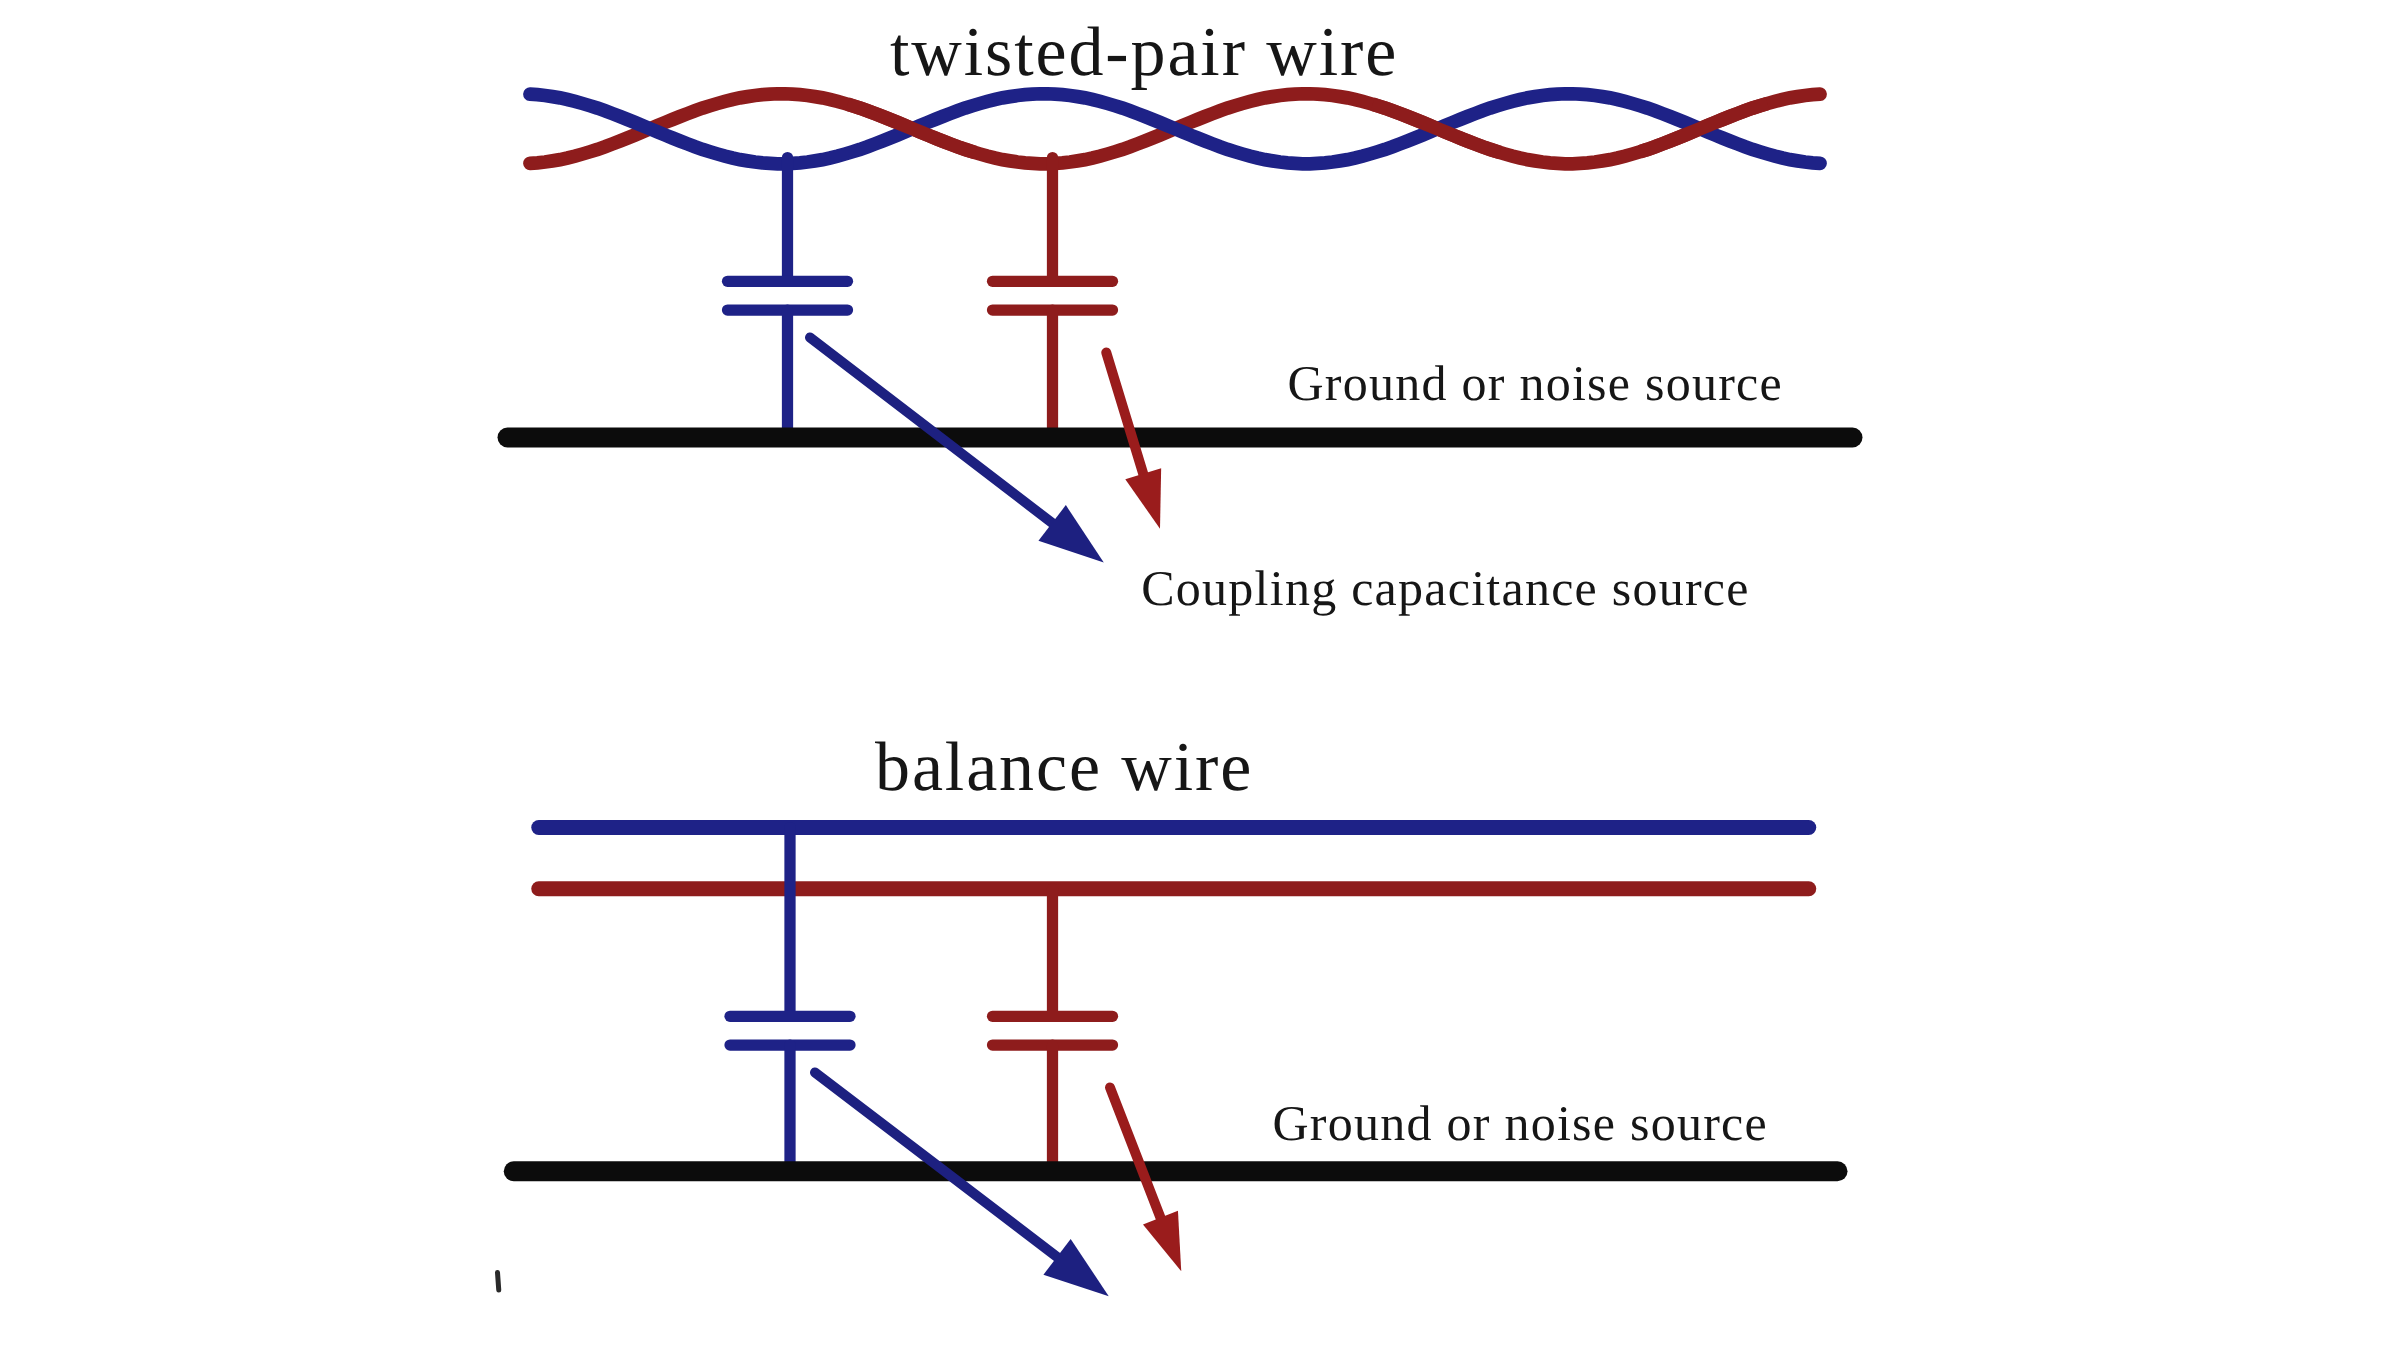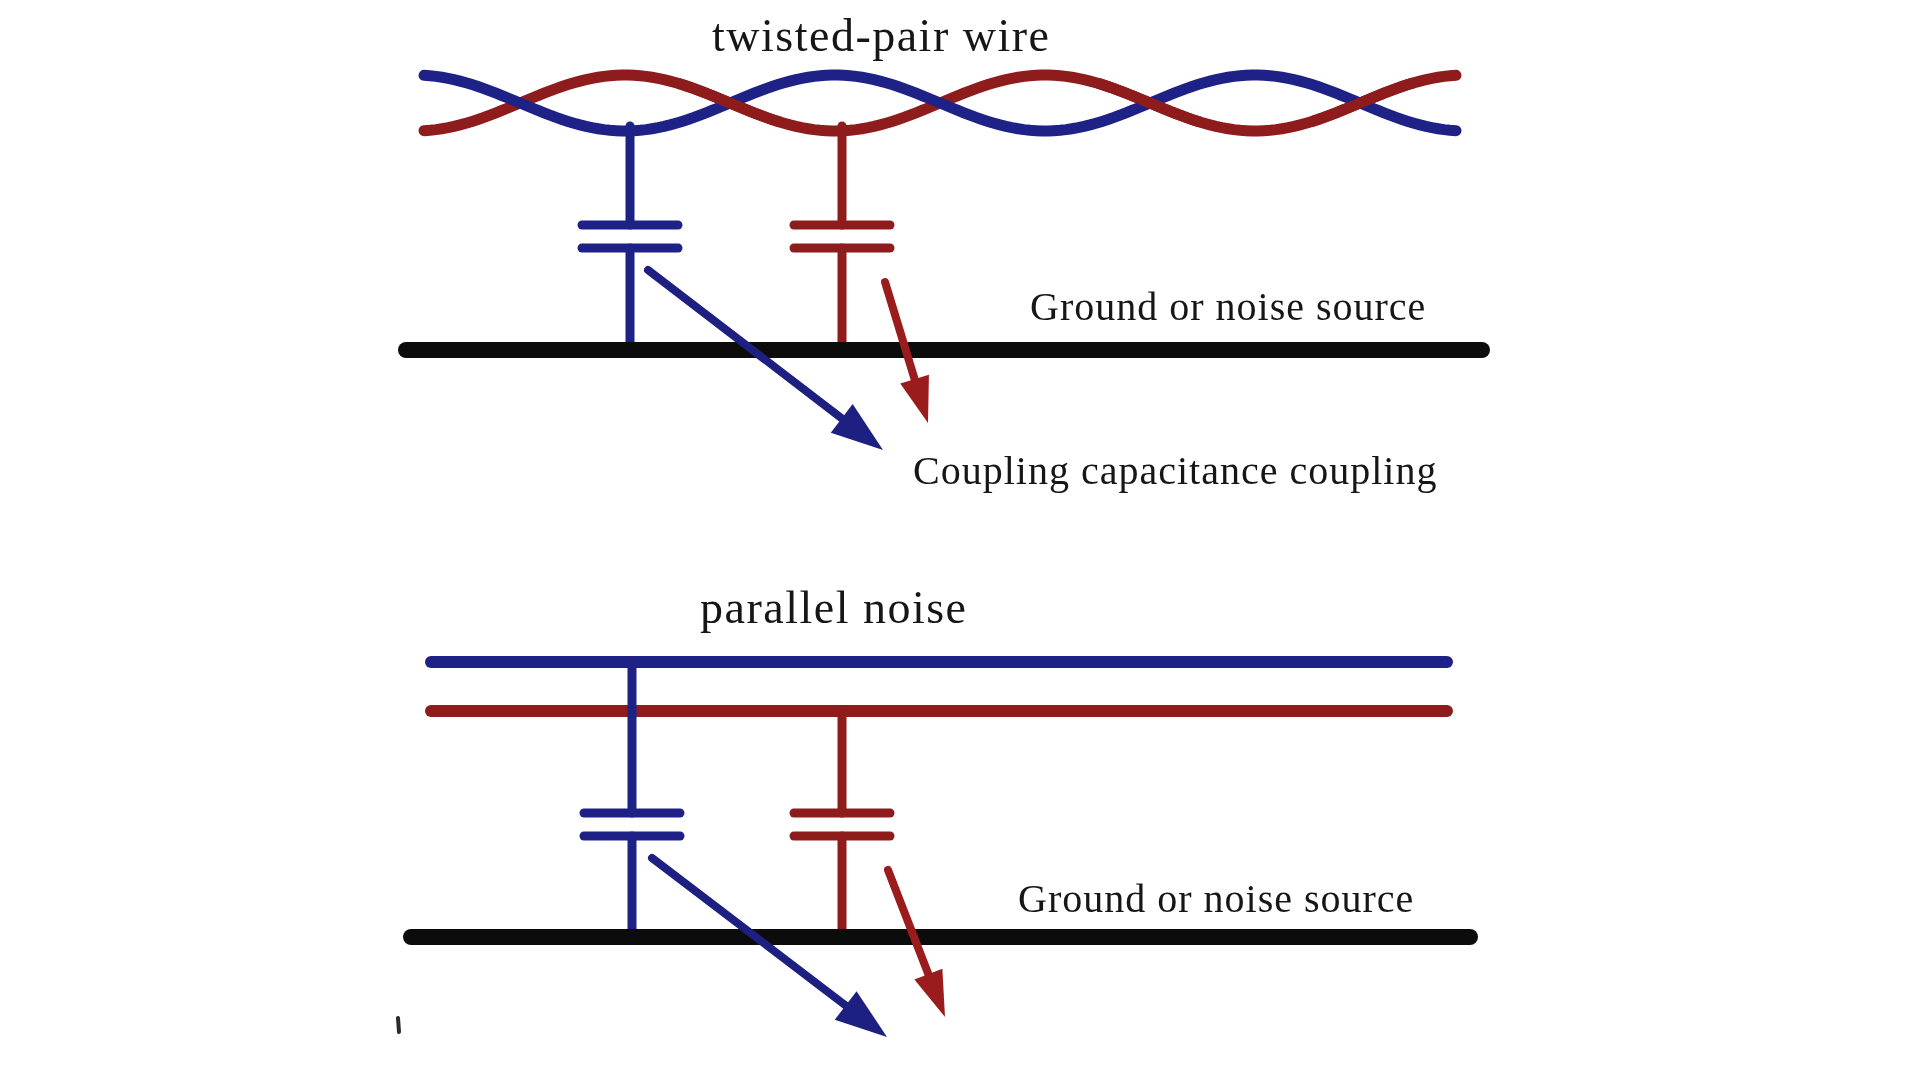--- a/index.html
+++ b/index.html
@@ -12,21 +12,21 @@
   }
   #diagram-svg{position:absolute;left:0;top:0;width:1920px;height:1080px;}
   .label{
     position:absolute;
     white-space:nowrap;
     color:#161616;
     font-family:"Liberation Serif","DejaVu Serif",serif;
     letter-spacing:1px;
     line-height:1.15;
   }
-  .title{font-size:46px;letter-spacing:1.5px;font-weight:500;}
+  .title{font-size:56px;letter-spacing:1.5px;font-weight:500;}
   .annot{font-size:40px;text-align:right;}
 </style>
 </head>
 <body>
 
 <div id="canvas">
 
   <svg id="diagram-svg" viewBox="0 0 1920 1080">
       <path d="M424.0,130.7L430.0,130.3L436.0,129.6L442.0,128.7L448.0,127.7L454.0,126.4L460.0,124.9L466.0,123.2L472.0,121.4L478.0,119.5L484.0,117.4L490.0,115.1L496.0,112.8L502.0,110.4L508.0,108.0L514.0,105.5L520.0,103.0L526.0,100.5L532.0,98.0L538.0,95.6L544.0,93.2L550.0,90.9L556.0,88.6L562.0,86.5L568.0,84.6L574.0,82.8L580.0,81.1L586.0,79.6L592.0,78.3L598.0,77.3L604.0,76.4L610.0,75.7L616.0,75.3L622.0,75.0L628.0,75.0L634.0,75.3L640.0,75.7L646.0,76.4L652.0,77.3L658.0,78.3L664.0,79.6L670.0,81.1L676.0,82.8L682.0,84.6L688.0,86.5L694.0,88.6L700.0,90.9L706.0,93.2L712.0,95.6L718.0,98.0L724.0,100.5L730.0,103.0L736.0,105.5L742.0,108.0L748.0,110.4L754.0,112.8L760.0,115.1L766.0,117.4L772.0,119.5L778.0,121.4L784.0,123.2L790.0,124.9L796.0,126.4L802.0,127.7L808.0,128.7L814.0,129.6L820.0,130.3L826.0,130.7L832.0,131.0L838.0,131.0L844.0,130.7L850.0,130.3L856.0,129.6L862.0,128.7L868.0,127.7L874.0,126.4L880.0,124.9L886.0,123.2L892.0,121.4L898.0,119.5L904.0,117.4L910.0,115.1L916.0,112.8L922.0,110.4L928.0,108.0L934.0,105.5L940.0,103.0L946.0,100.5L952.0,98.0L958.0,95.6L964.0,93.2L970.0,90.9L976.0,88.6L982.0,86.5L988.0,84.6L994.0,82.8L1000.0,81.1L1006.0,79.6L1012.0,78.3L1018.0,77.3L1024.0,76.4L1030.0,75.7L1036.0,75.3L1042.0,75.0L1048.0,75.0L1054.0,75.3L1060.0,75.7L1066.0,76.4L1072.0,77.3L1078.0,78.3L1084.0,79.6L1090.0,81.1L1096.0,82.8L1102.0,84.6L1108.0,86.5L1114.0,88.6L1120.0,90.9L1126.0,93.2L1132.0,95.6L1138.0,98.0L1144.0,100.5L1150.0,103.0L1156.0,105.5L1162.0,108.0L1168.0,110.4L1174.0,112.8L1180.0,115.1L1186.0,117.4L1192.0,119.5L1198.0,121.4L1204.0,123.2L1210.0,124.9L1216.0,126.4L1222.0,127.7L1228.0,128.7L1234.0,129.6L1240.0,130.3L1246.0,130.7L1252.0,131.0L1258.0,131.0L1264.0,130.7L1270.0,130.3L1276.0,129.6L1282.0,128.7L1288.0,127.7L1294.0,126.4L1300.0,124.9L1306.0,123.2L1312.0,121.4L1318.0,119.5L1324.0,117.4L1330.0,115.1L1336.0,112.8L1342.0,110.4L1348.0,108.0L1354.0,105.5L1360.0,103.0L1366.0,100.5L1372.0,98.0L1378.0,95.6L1384.0,93.2L1390.0,90.9L1396.0,88.6L1402.0,86.5L1408.0,84.6L1414.0,82.8L1420.0,81.1L1426.0,79.6L1432.0,78.3L1438.0,77.3L1444.0,76.4L1450.0,75.7L1456.0,75.3" fill="none" stroke="#8e1c1c" stroke-width="11" stroke-linecap="round"></path>
       <path d="M424.0,75.3L430.0,75.7L436.0,76.4L442.0,77.3L448.0,78.3L454.0,79.6L460.0,81.1L466.0,82.8L472.0,84.6L478.0,86.5L484.0,88.6L490.0,90.9L496.0,93.2L502.0,95.6L508.0,98.0L514.0,100.5L520.0,103.0L526.0,105.5L532.0,108.0L538.0,110.4L544.0,112.8L550.0,115.1L556.0,117.4L562.0,119.5L568.0,121.4L574.0,123.2L580.0,124.9L586.0,126.4L592.0,127.7L598.0,128.7L604.0,129.6L610.0,130.3L616.0,130.7L622.0,131.0L628.0,131.0L634.0,130.7L640.0,130.3L646.0,129.6L652.0,128.7L658.0,127.7L664.0,126.4L670.0,124.9L676.0,123.2L682.0,121.4L688.0,119.5L694.0,117.4L700.0,115.1L706.0,112.8L712.0,110.4L718.0,108.0L724.0,105.5L730.0,103.0L736.0,100.5L742.0,98.0L748.0,95.6L754.0,93.2L760.0,90.9L766.0,88.6L772.0,86.5L778.0,84.6L784.0,82.8L790.0,81.1L796.0,79.6L802.0,78.3L808.0,77.3L814.0,76.4L820.0,75.7L826.0,75.3L832.0,75.0L838.0,75.0L844.0,75.3L850.0,75.7L856.0,76.4L862.0,77.3L868.0,78.3L874.0,79.6L880.0,81.1L886.0,82.8L892.0,84.6L898.0,86.5L904.0,88.6L910.0,90.9L916.0,93.2L922.0,95.6L928.0,98.0L934.0,100.5L940.0,103.0L946.0,105.5L952.0,108.0L958.0,110.4L964.0,112.8L970.0,115.1L976.0,117.4L982.0,119.5L988.0,121.4L994.0,123.2L1000.0,124.9L1006.0,126.4L1012.0,127.7L1018.0,128.7L1024.0,129.6L1030.0,130.3L1036.0,130.7L1042.0,131.0L1048.0,131.0L1054.0,130.7L1060.0,130.3L1066.0,129.6L1072.0,128.7L1078.0,127.7L1084.0,126.4L1090.0,124.9L1096.0,123.2L1102.0,121.4L1108.0,119.5L1114.0,117.4L1120.0,115.1L1126.0,112.8L1132.0,110.4L1138.0,108.0L1144.0,105.5L1150.0,103.0L1156.0,100.5L1162.0,98.0L1168.0,95.6L1174.0,93.2L1180.0,90.9L1186.0,88.6L1192.0,86.5L1198.0,84.6L1204.0,82.8L1210.0,81.1L1216.0,79.6L1222.0,78.3L1228.0,77.3L1234.0,76.4L1240.0,75.7L1246.0,75.3L1252.0,75.0L1258.0,75.0L1264.0,75.3L1270.0,75.7L1276.0,76.4L1282.0,77.3L1288.0,78.3L1294.0,79.6L1300.0,81.1L1306.0,82.8L1312.0,84.6L1318.0,86.5L1324.0,88.6L1330.0,90.9L1336.0,93.2L1342.0,95.6L1348.0,98.0L1354.0,100.5L1360.0,103.0L1366.0,105.5L1372.0,108.0L1378.0,110.4L1384.0,112.8L1390.0,115.1L1396.0,117.4L1402.0,119.5L1408.0,121.4L1414.0,123.2L1420.0,124.9L1426.0,126.4L1432.0,127.7L1438.0,128.7L1444.0,129.6L1450.0,130.3L1456.0,130.7" fill="none" stroke="#1e2287" stroke-width="11" stroke-linecap="round"></path>
@@ -61,19 +61,19 @@
       <polygon points="887,1037 834.7265681541592,1019.8102262068916 856.5404520302502,991.1718870399565" fill="#1d2080"></polygon>
       <line x1="888" y1="870" x2="930.5388858203651" y2="979.7055476419941" stroke="#9a1c1c" stroke-width="8" stroke-linecap="round"></line>
       <polygon points="945,1017 914.3842990591677,979.5342976056564 942.355138327672,968.6884619709302" fill="#9a1c1c"></polygon>
       <line x1="398" y1="1018" x2="399" y2="1032" stroke="#2a2a2a" stroke-width="4" stroke-linecap="round"></line>
     </svg>
 
   <div class="label title" style="left:712px;top:10px">twisted-pair wire</div>
 
   <div class="label annot" style="left:1030px;top:284px">Ground or noise source</div>
 
-  <div class="label annot" style="left:913px;top:448px">Coupling capacitance coupling</div>
+  <div class="label annot" style="left:913px;top:448px">Coupling capacitance source</div>
 
-  <div class="label title" style="left:700px;top:582px">parallel noise</div>
+  <div class="label title" style="left:700px;top:582px">balance wire</div>
 
   <div class="label annot" style="left:1018px;top:876px">Ground or noise source</div>
 
 </div>
 
 </body></html>

